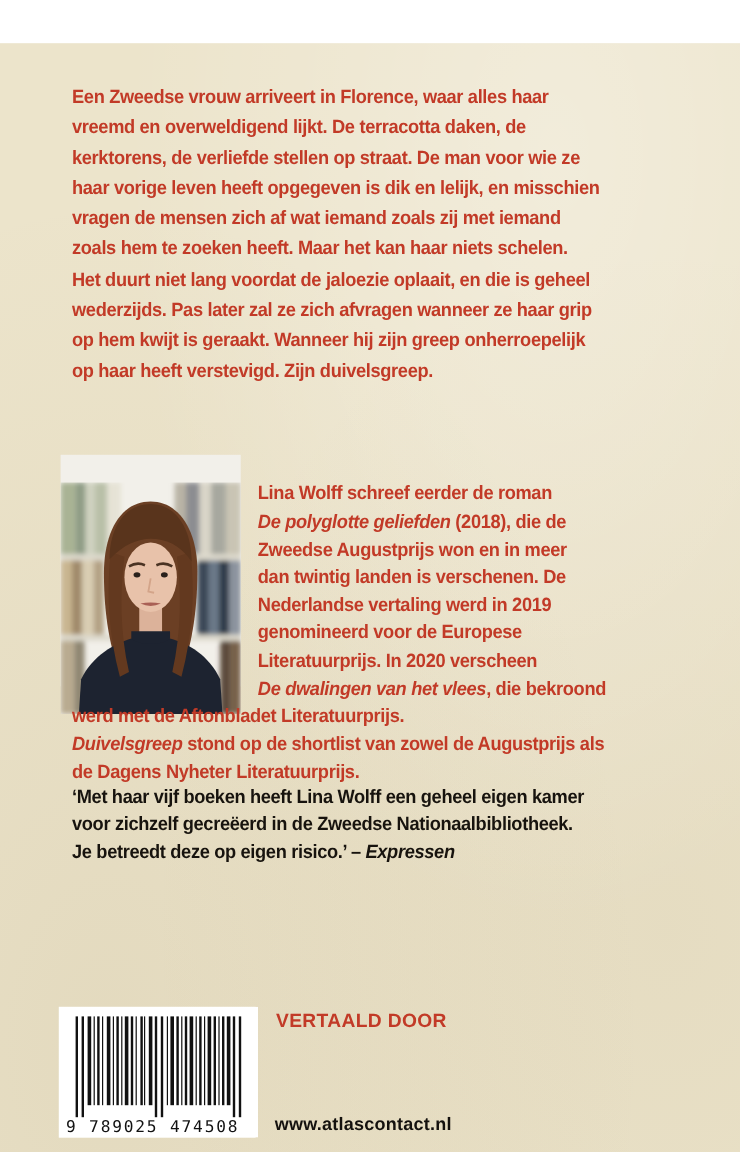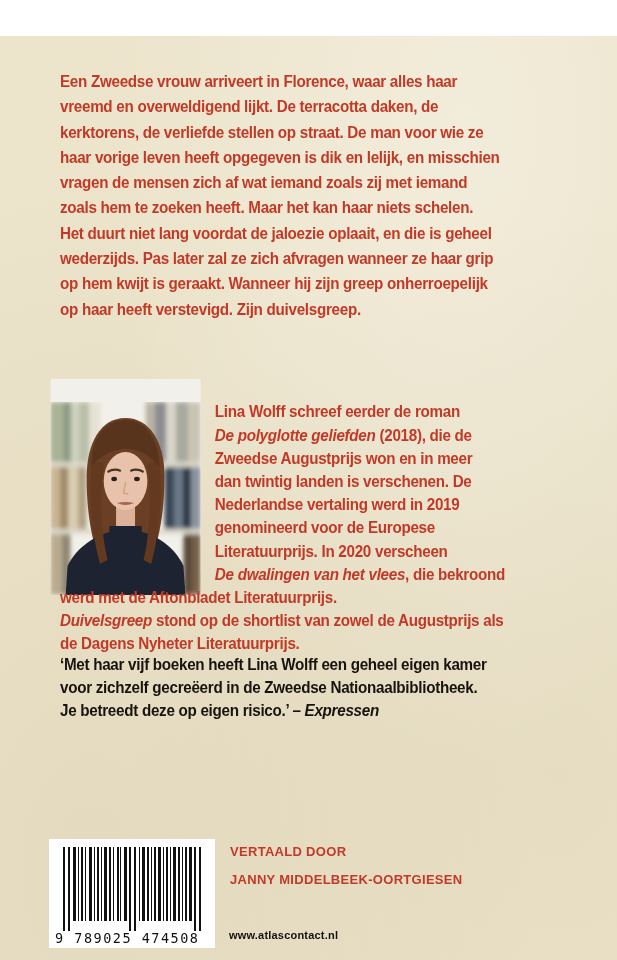--- a/index.html
+++ b/index.html
@@ -33,26 +33,26 @@
     background:#f2f0ea;
   }
   .photo svg{display:block;}
   .bio-text{margin:0;}
   .quote{
     position:absolute;left:60px;top:617px;width:580px;
     font-size:16px;line-height:23.2px;color:#17130e;margin:0;
   }
   .translator{
     position:absolute;left:230px;top:802px;
-    font-weight:700;font-size:13px;line-height:28px;
+    font-weight:700;font-size:16px;line-height:28px;
     letter-spacing:0.3px;color:#c23a27;
   }
   .website{
     position:absolute;left:229px;top:893px;
-    font-weight:700;font-size:11px;letter-spacing:0.2px;color:#14110e;
+    font-weight:700;font-size:15px;letter-spacing:0.2px;color:#14110e;
   }
   .barcode{
     position:absolute;left:49px;top:803px;width:164px;height:109px;
     background:#ffffff;
   }
   .barcode svg{display:block;}
 </style>
 </head>
 <body>
 
@@ -134,21 +134,20 @@
 </span><em>Duivelsgreep</em><span> stond op de shortlist van zowel de Augustprijs als
 de Dagens Nyheter Literatuurprijs.</span></div>
   </div>
 
   <p class="quote boldtxt"><span>‘Met haar vijf boeken heeft Lina Wolff een geheel eigen kamer
 voor zichzelf gecreëerd in de Zweedse Nationaalbibliotheek.
 Je betreedt deze op eigen risico.’ – </span><em>Expressen</em></p>
 
   <div class="translator">
     <div>VERTAALD DOOR</div>
-    <div>JANNY MIDDELBEEK-OORTGIESEN</div>
   </div>
 
   <div class="website">www.atlascontact.nl</div>
 
   <div class="barcode">
     <svg width="166" height="109" viewBox="0 0 166 109">
       <rect width="166" height="109" fill="#ffffff"></rect>
       <g fill="#111111">
         <rect x="14" y="8" width="2" height="84"></rect>
         <rect x="19" y="8" width="2" height="84"></rect>

